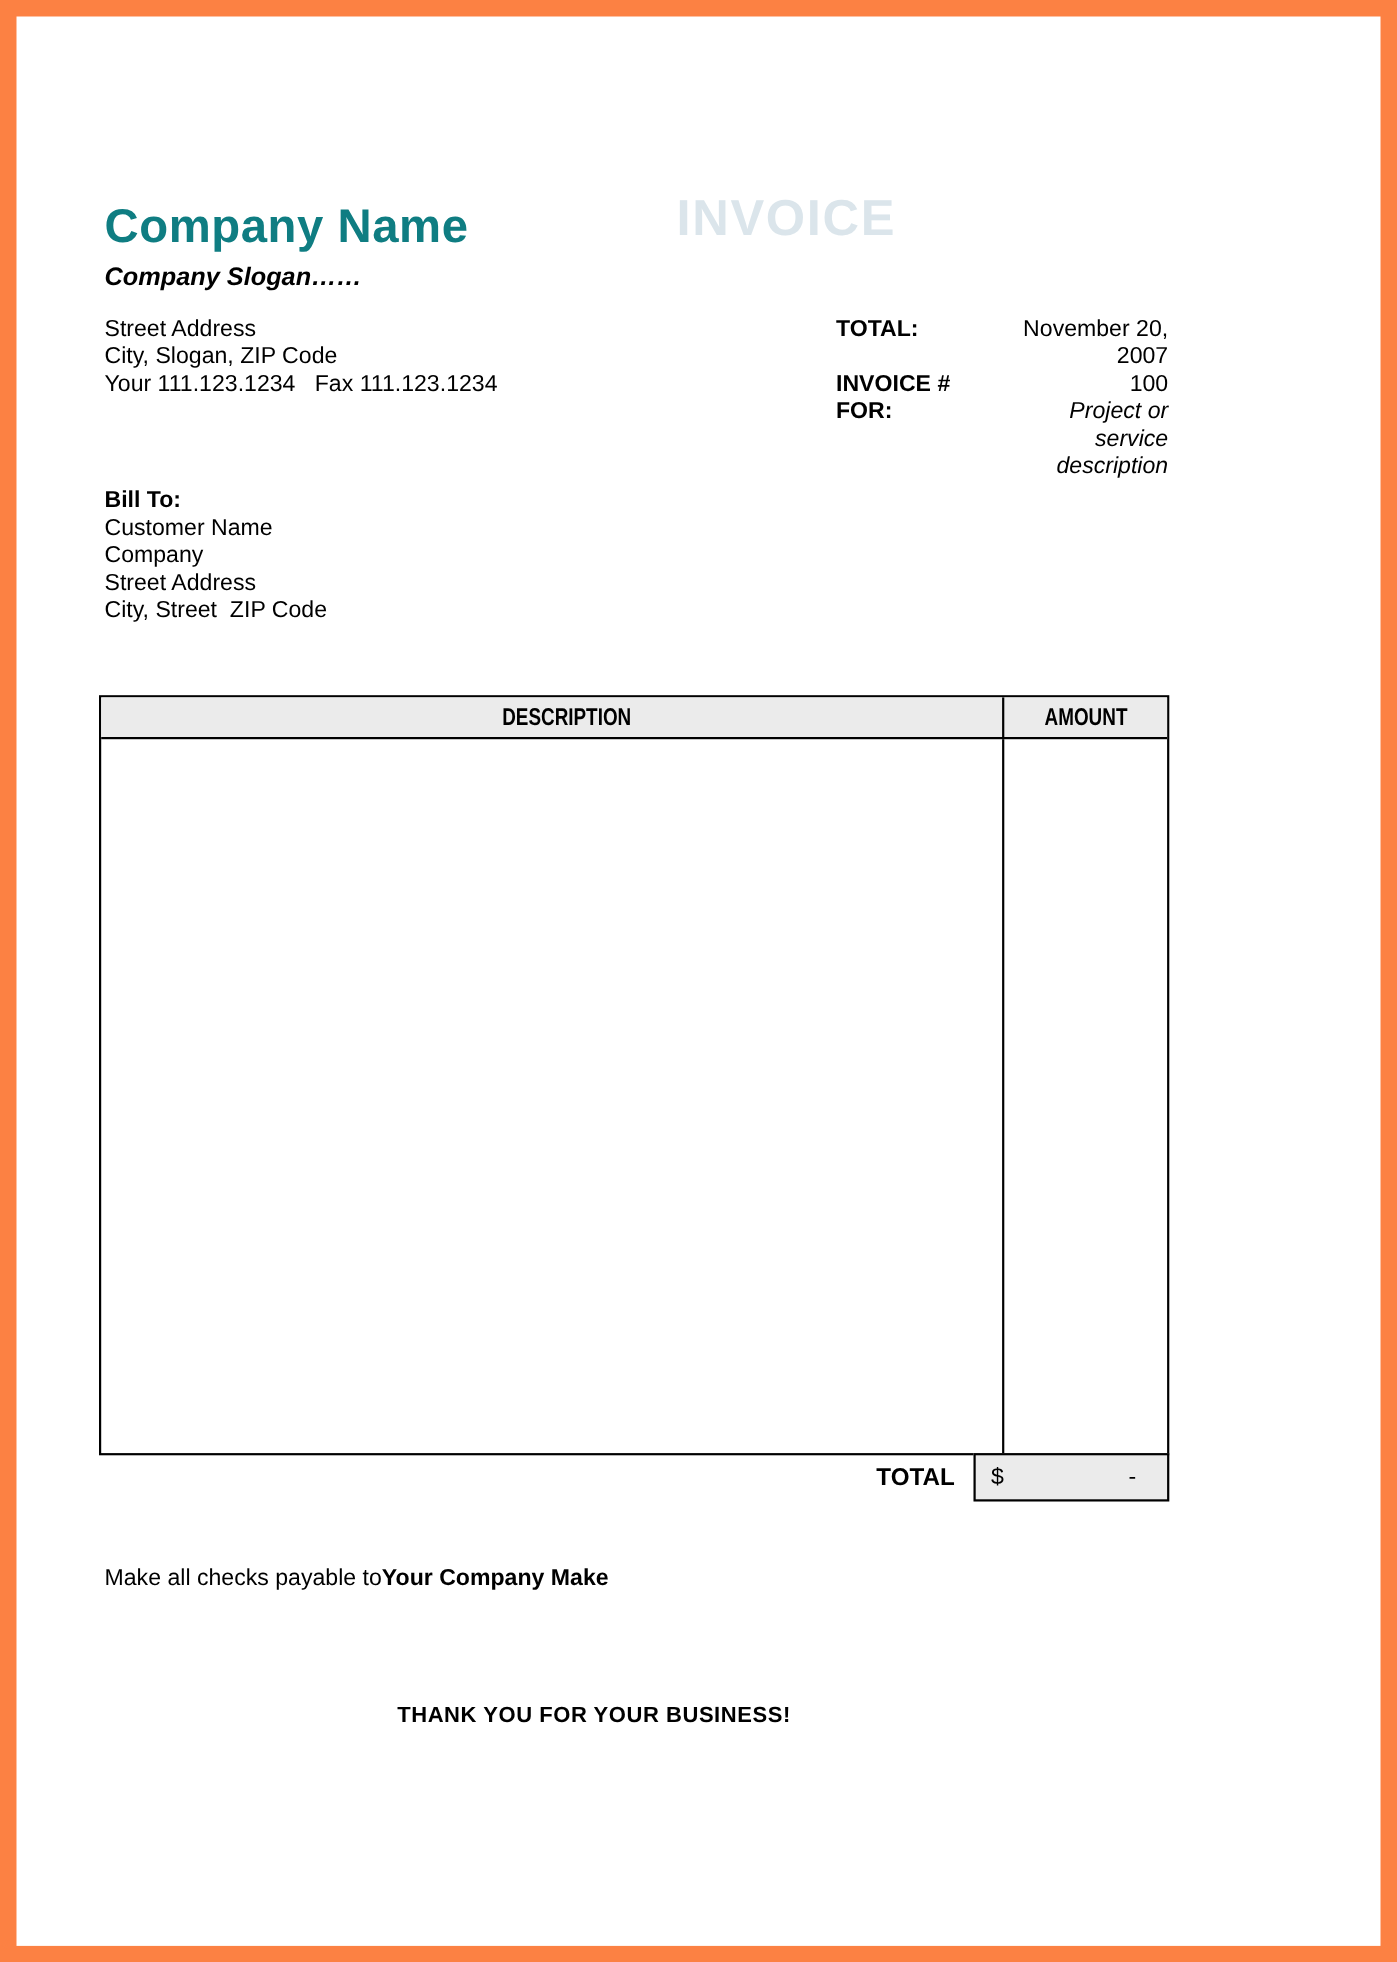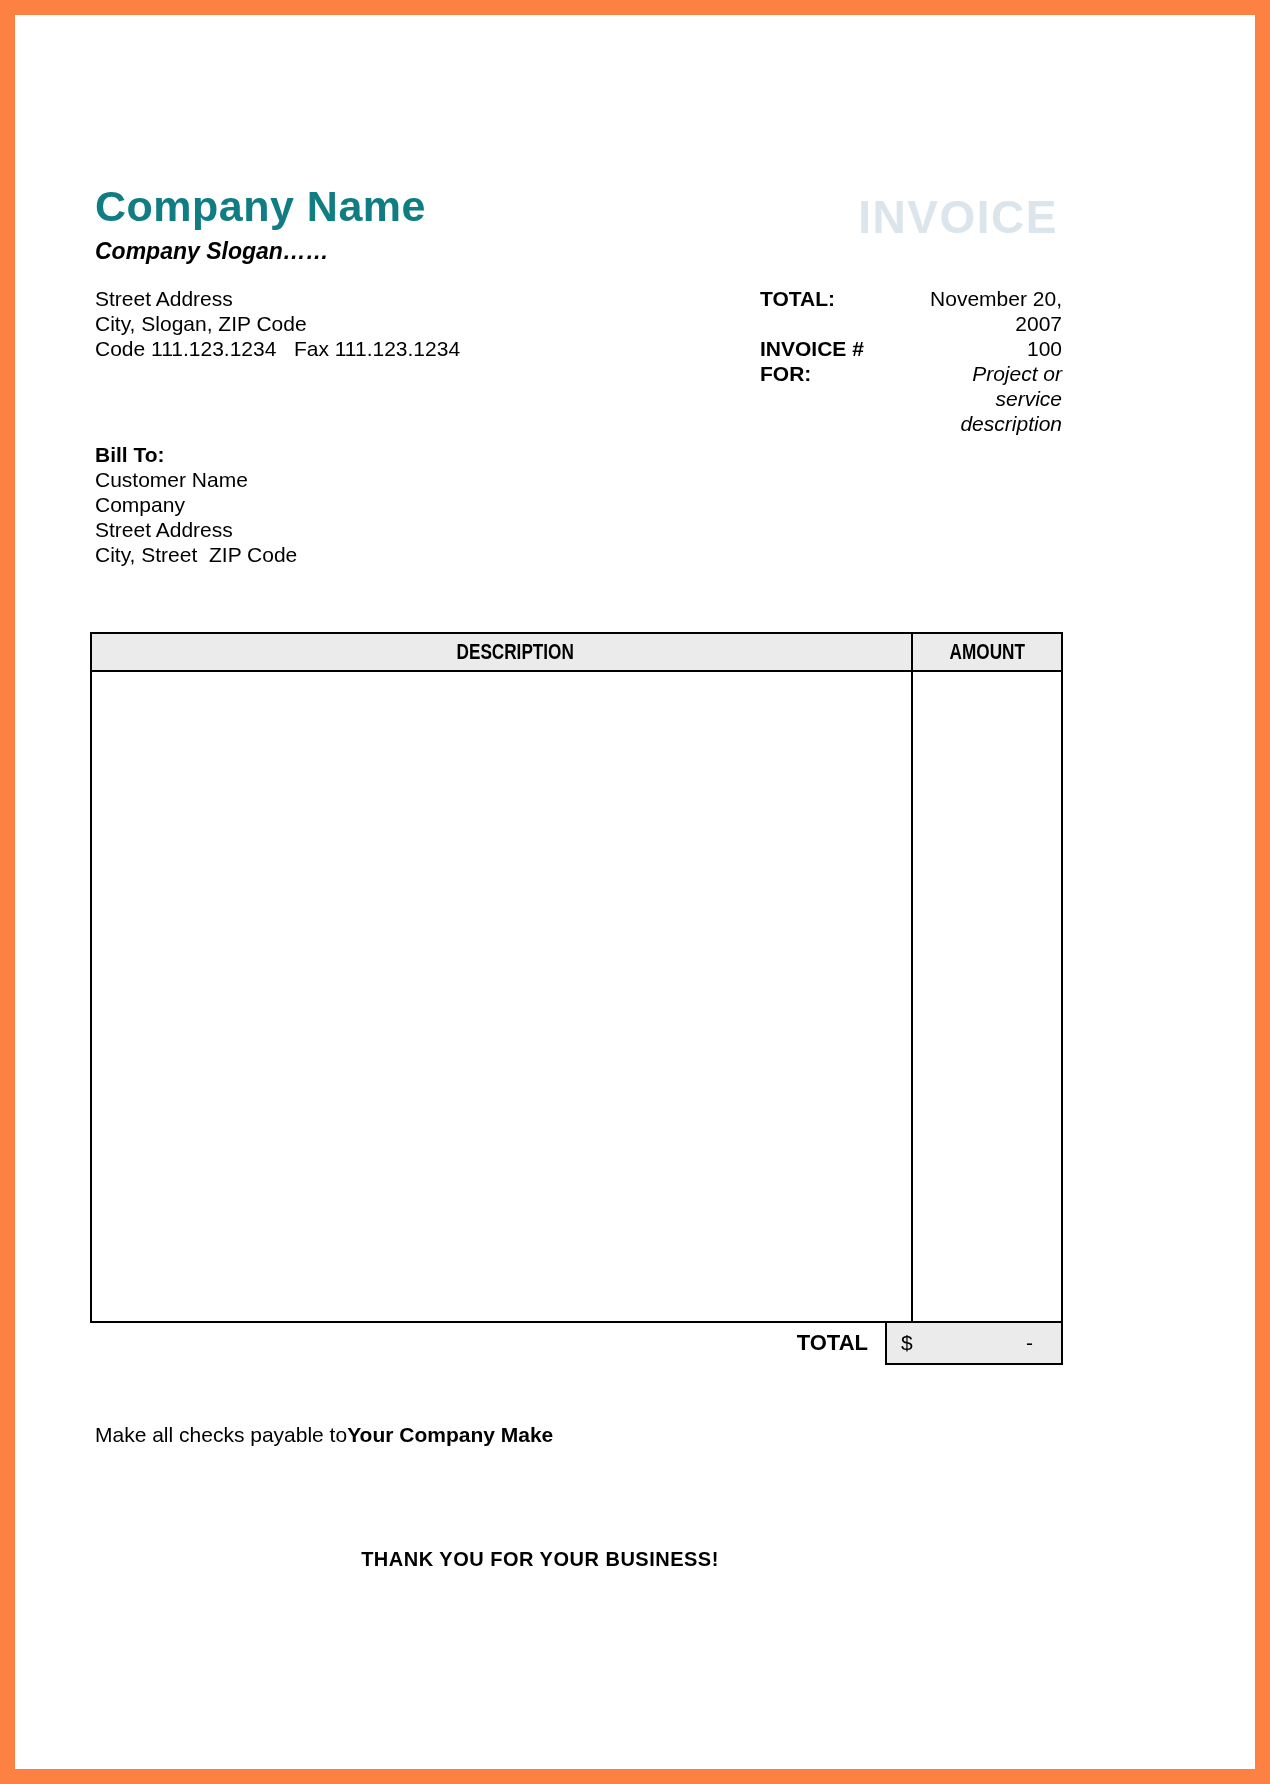--- a/index.html
+++ b/index.html
@@ -34,26 +34,24 @@
     white-space: pre;
   }
   .address-block {
     left: 80px; top: 271px;
     font-size: 21px; line-height: 25px;
   }
   .address-block div { white-space: pre; }
 
   .invoice-title {
     left: 600px; top: 156px; width: 443px;
-    text-align: right;
     font-size: 46px; font-weight: bold;
     letter-spacing: 1.5px;
     color: var(--pale, #DBE5EB);
     white-space: nowrap;
-    margin-top: 19px;
   }
 
   .meta-block {
     left: 745px; top: 271px; width: 302px;
     font-size: 21px; line-height: 25px;
   }
   .meta-row { display: flex; align-items: flex-start; }
   .meta-label { flex: 0 0 112px; font-weight: bold; white-space: pre; }
   .meta-value { flex: 1 1 auto; text-align: right; margin-left: 39px; }
   .meta-value.italic { font-style: italic; }
@@ -128,21 +126,21 @@
 
 <div class="frame">
   <div class="page">
 
     <div class="abs company-name">Company Name</div>
     <div class="abs slogan">Company Slogan……</div>
 
     <div class="abs address-block">
       <div>Street Address</div>
       <div>City, Slogan, ZIP Code</div>
-      <div>Code 111.123.1234   Fax 111.123.1234</div>
+      <div>Your 111.123.1234   Fax 111.123.1234</div>
     </div>
 
     <div class="abs invoice-title">INVOICE</div>
 
     <div class="abs meta-block">
       <div class="meta-row">
         <div class="meta-label">TOTAL:</div>
         <div class="meta-value">November 20, 2007</div>
       </div>
       <div class="meta-row">

